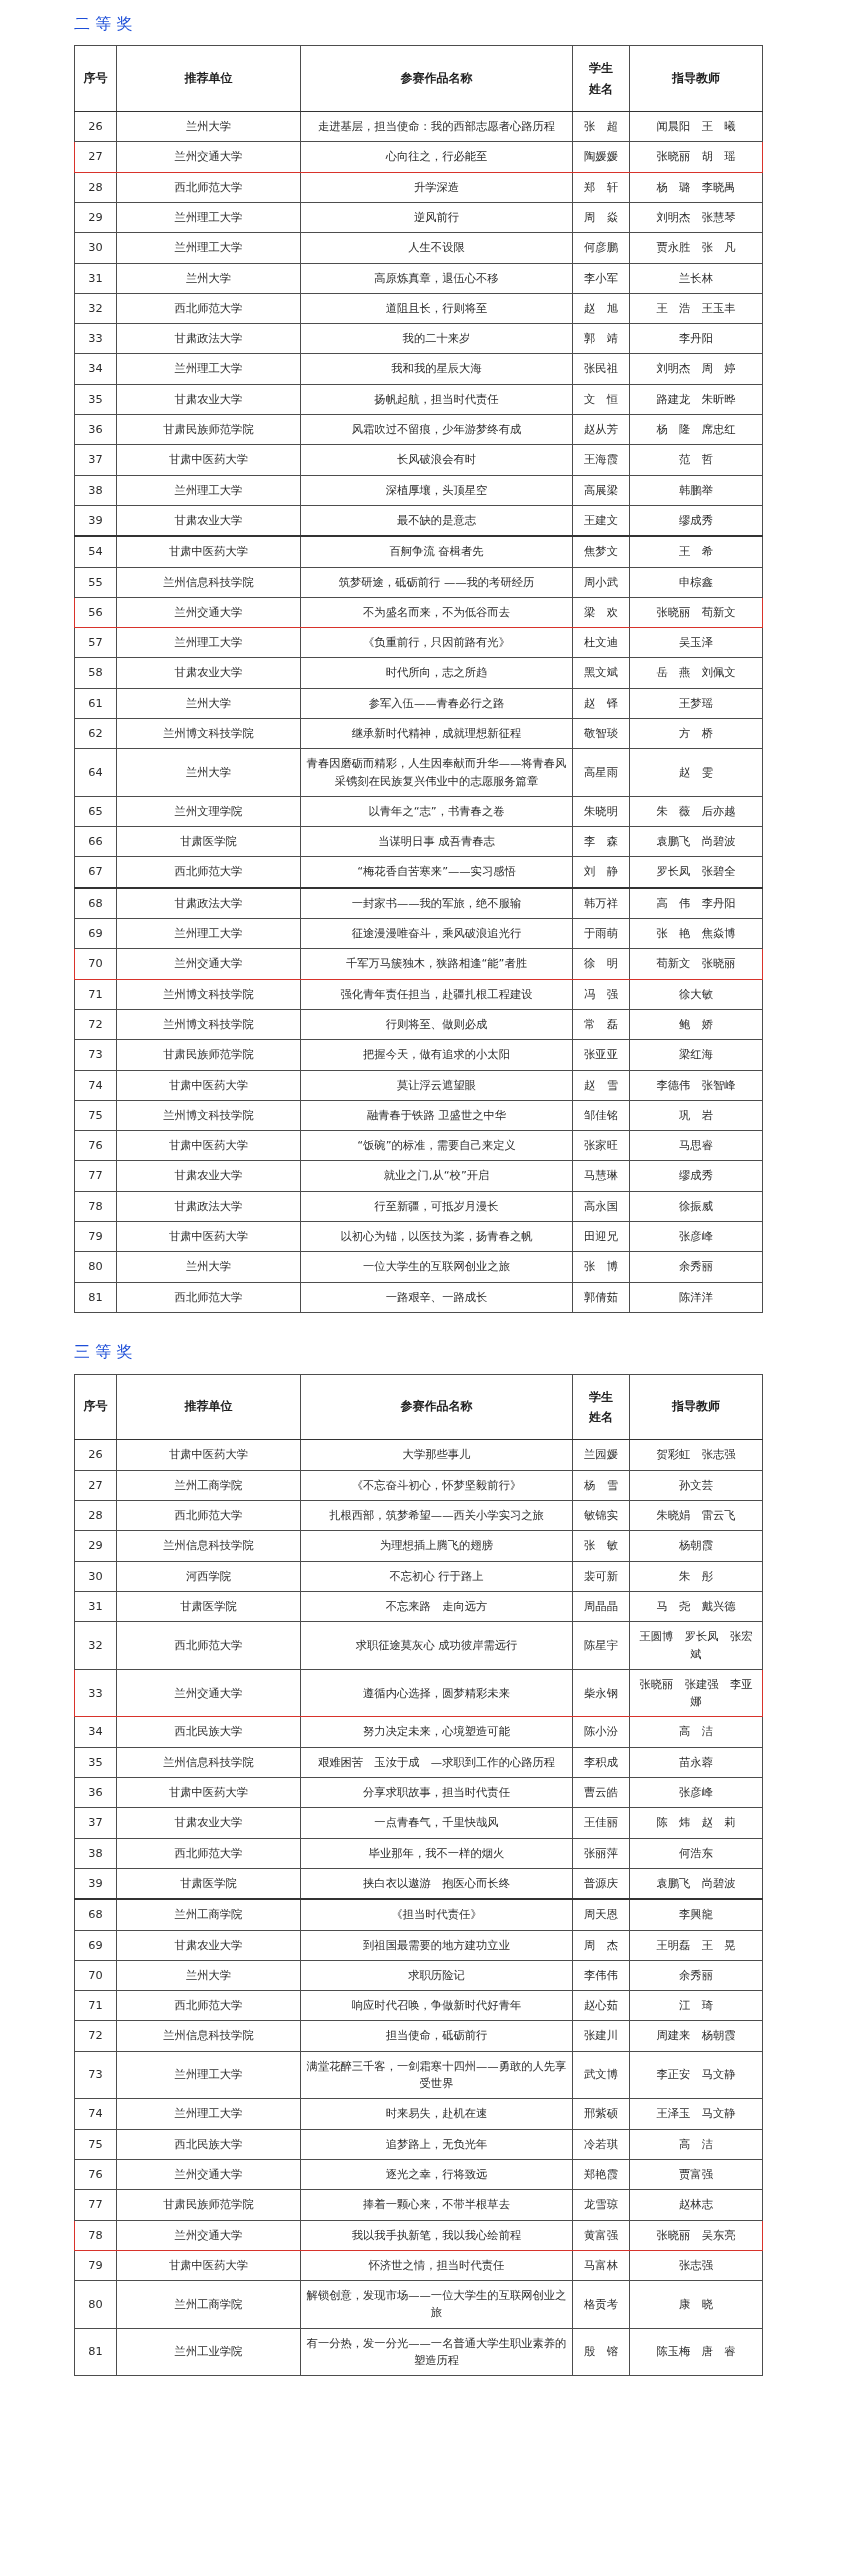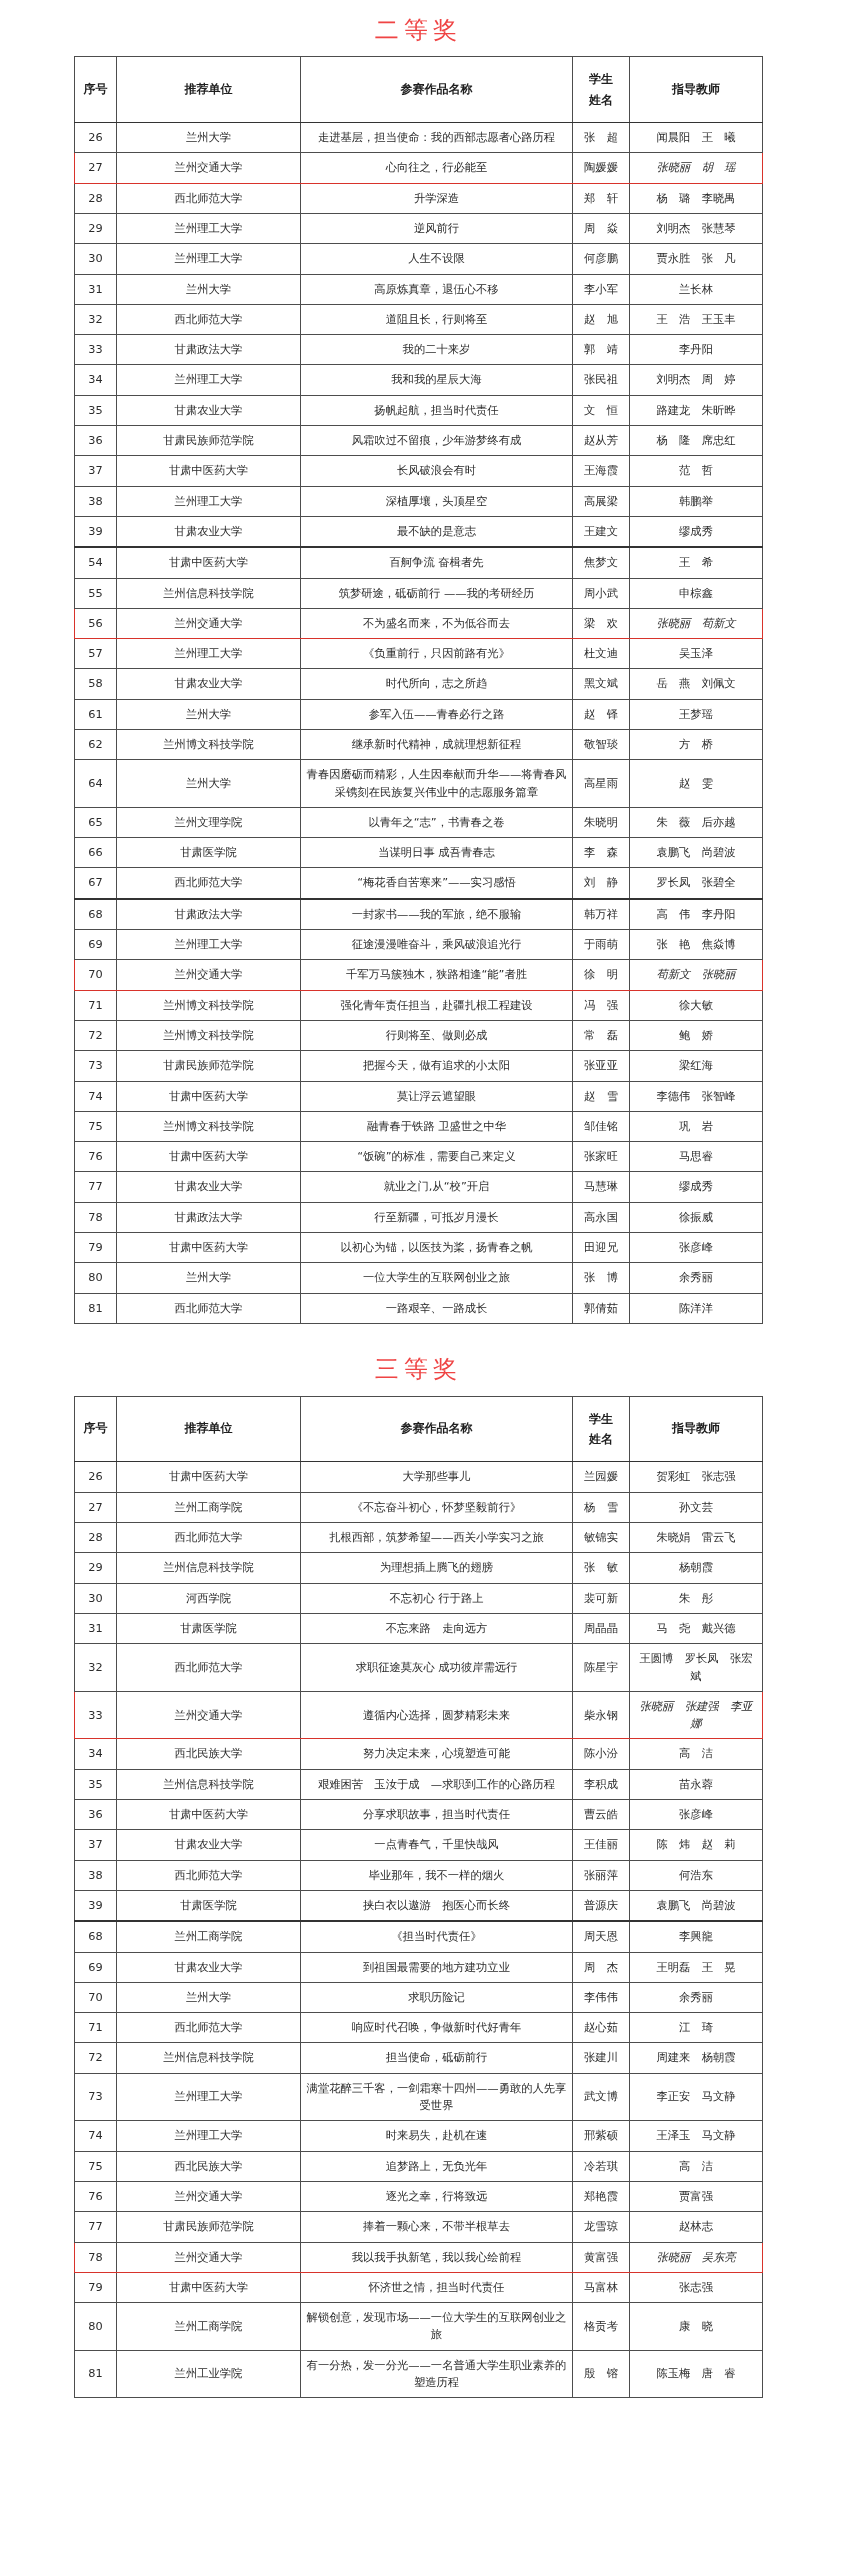--- a/index.html
+++ b/index.html
@@ -11,24 +11,24 @@
   }
   .page {
     width: 849px;
     min-height: 2576px;
     background: #ffffff;
     box-sizing: border-box;
     padding: 8.7px 86px 26px 74px;
   }
   .section { margin-bottom: 29.4px; }
   .section-title {
-    text-align: center;
-    font-size: 24px;
+    text-align: left;
+    font-size: 16px;
     letter-spacing: 5.2px;
-    color: #ef4444;
+    color: #1d4ed8;
     margin: 5.2px 0 10.4px 0;
     font-weight: 500;
   }
   table.award-table {
     border-collapse: collapse;
     table-layout: fixed;
     width: 689px;
     background: #fff;
   }
   table.award-table col.c-no      { width: 42px;  }
@@ -62,21 +62,21 @@
     line-height: 1.7;
   }
   
   tr.pbreak td { border-top: 2.6px double #333; }
   
   tr.hl td {
     border-top: 1.7px solid #d8332b;
     border-bottom: 1.7px solid #d8332b;
   }
   tr.hl td:first-child { border-left: 1.7px solid #d8332b; }
-  tr.hl td:last-child  { border-right: 1.7px solid #d8332b; font-style: italic; }
+  tr.hl td:last-child  { border-right: 1.7px solid #d8332b; }
 </style>
 </head>
 <body>
 
 <div class="page">
   <div class="section">
     <div class="section-title">二等奖</div>
     <table class="award-table">
       <colgroup>
         <col class="c-no">

